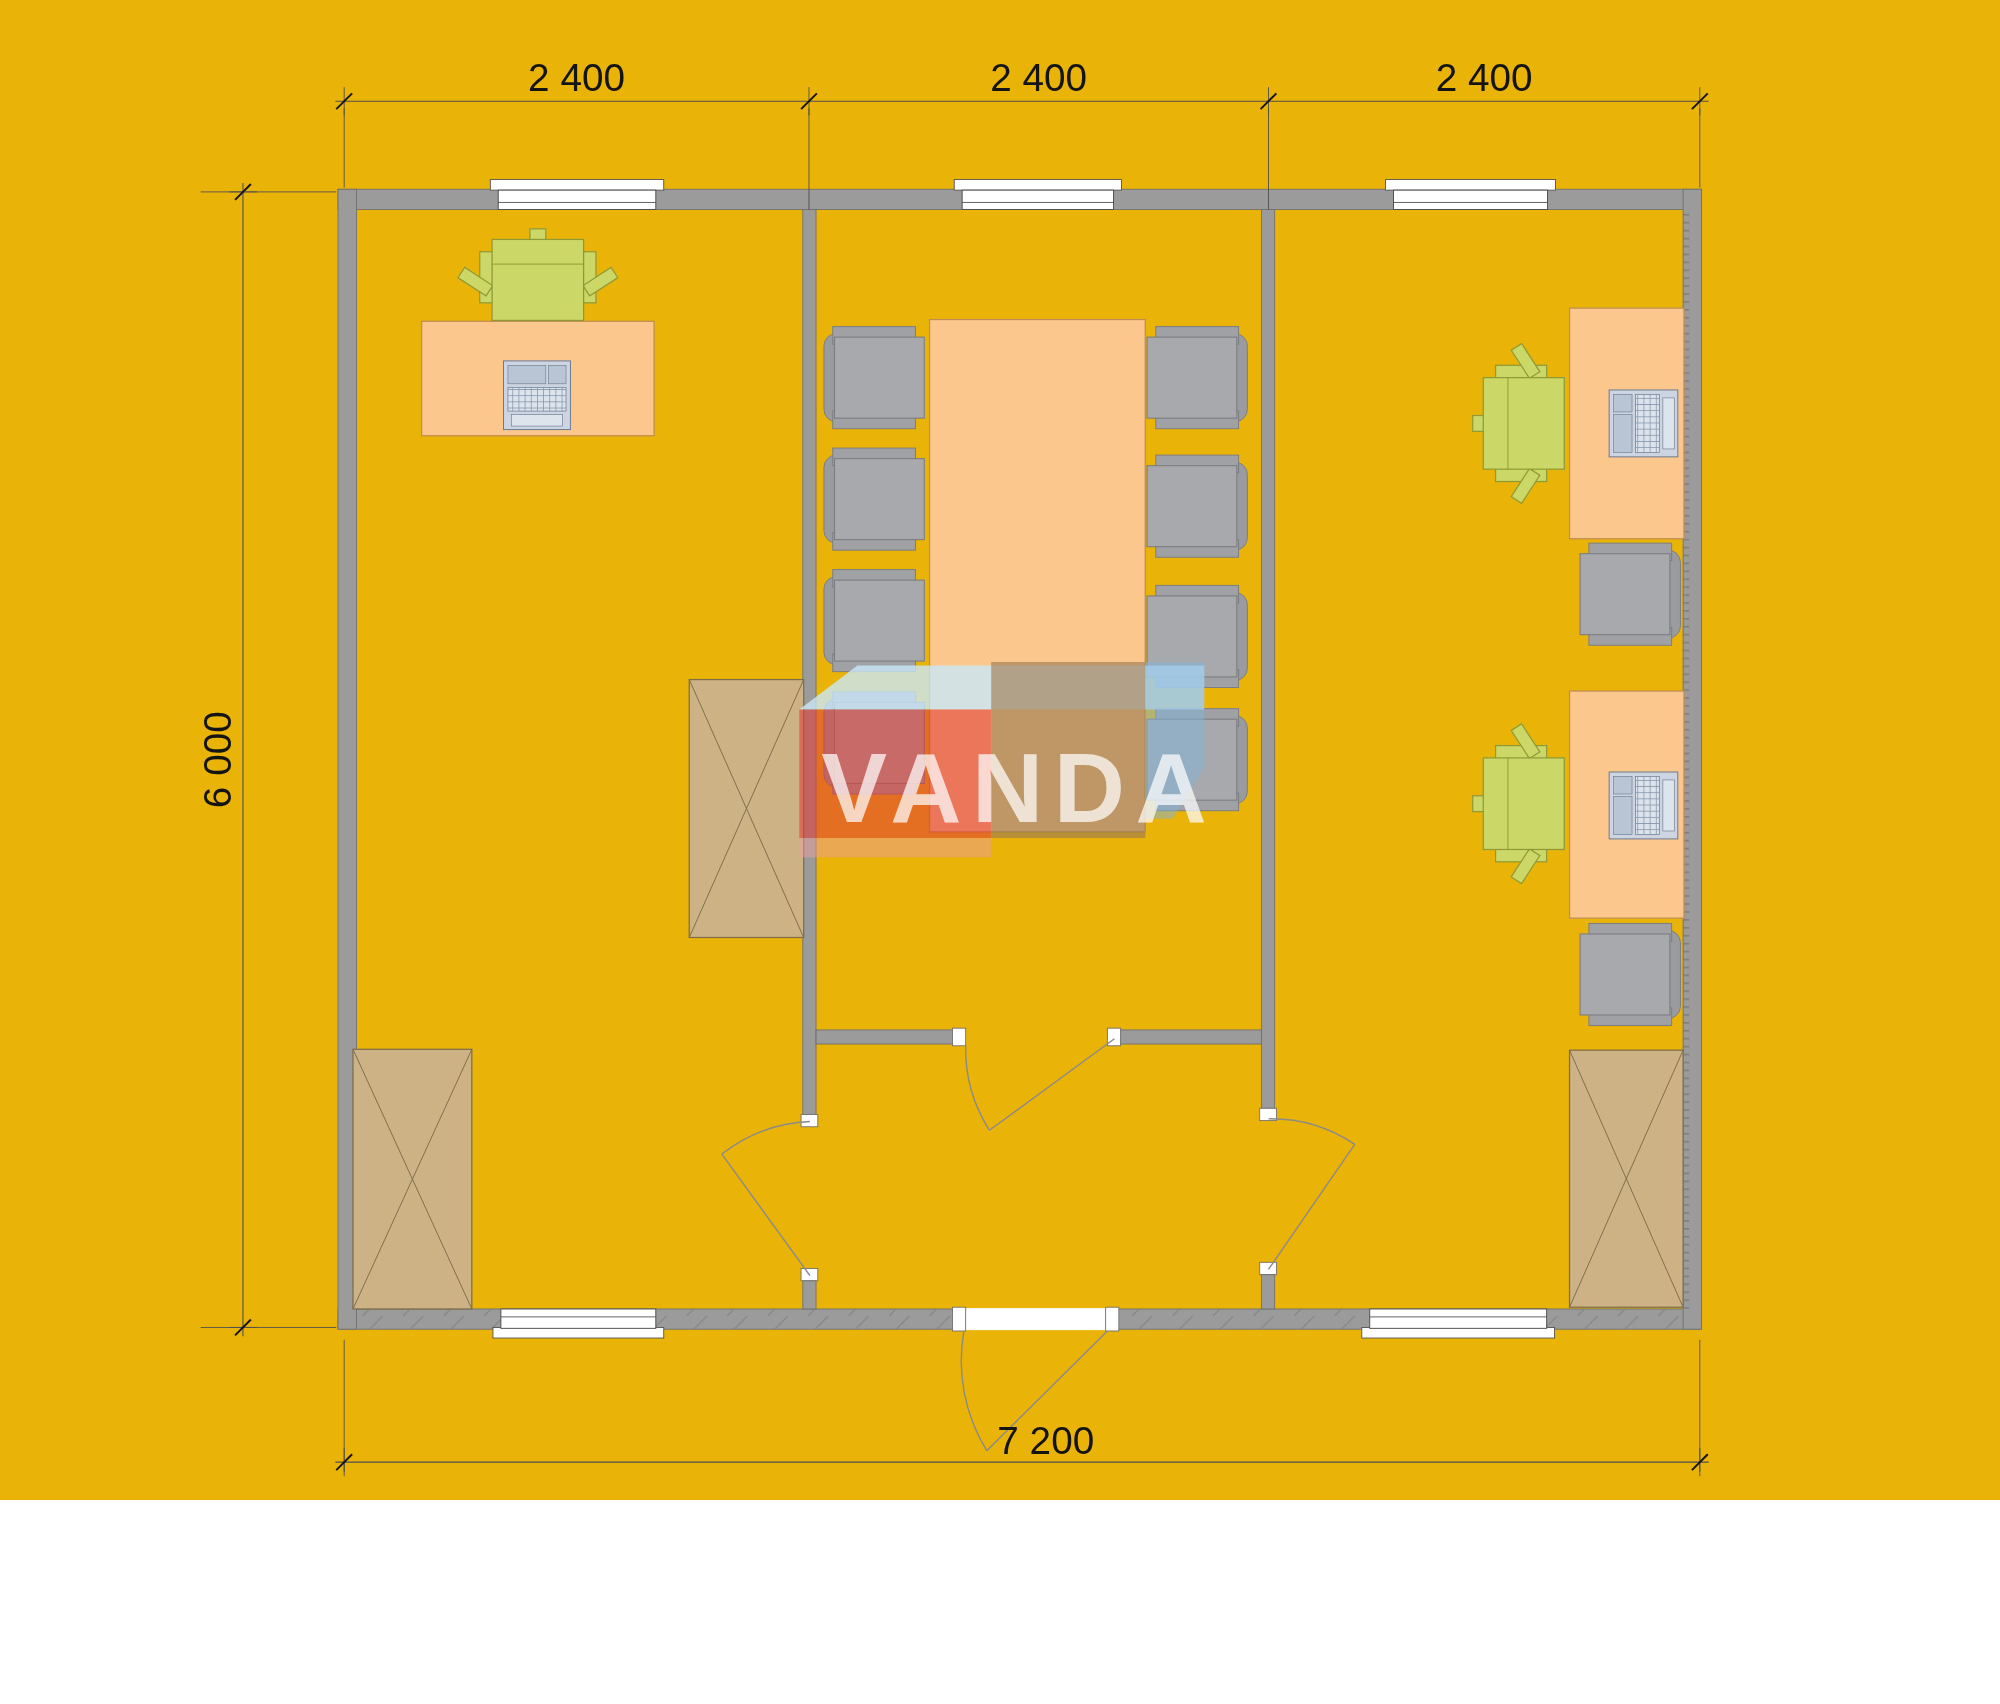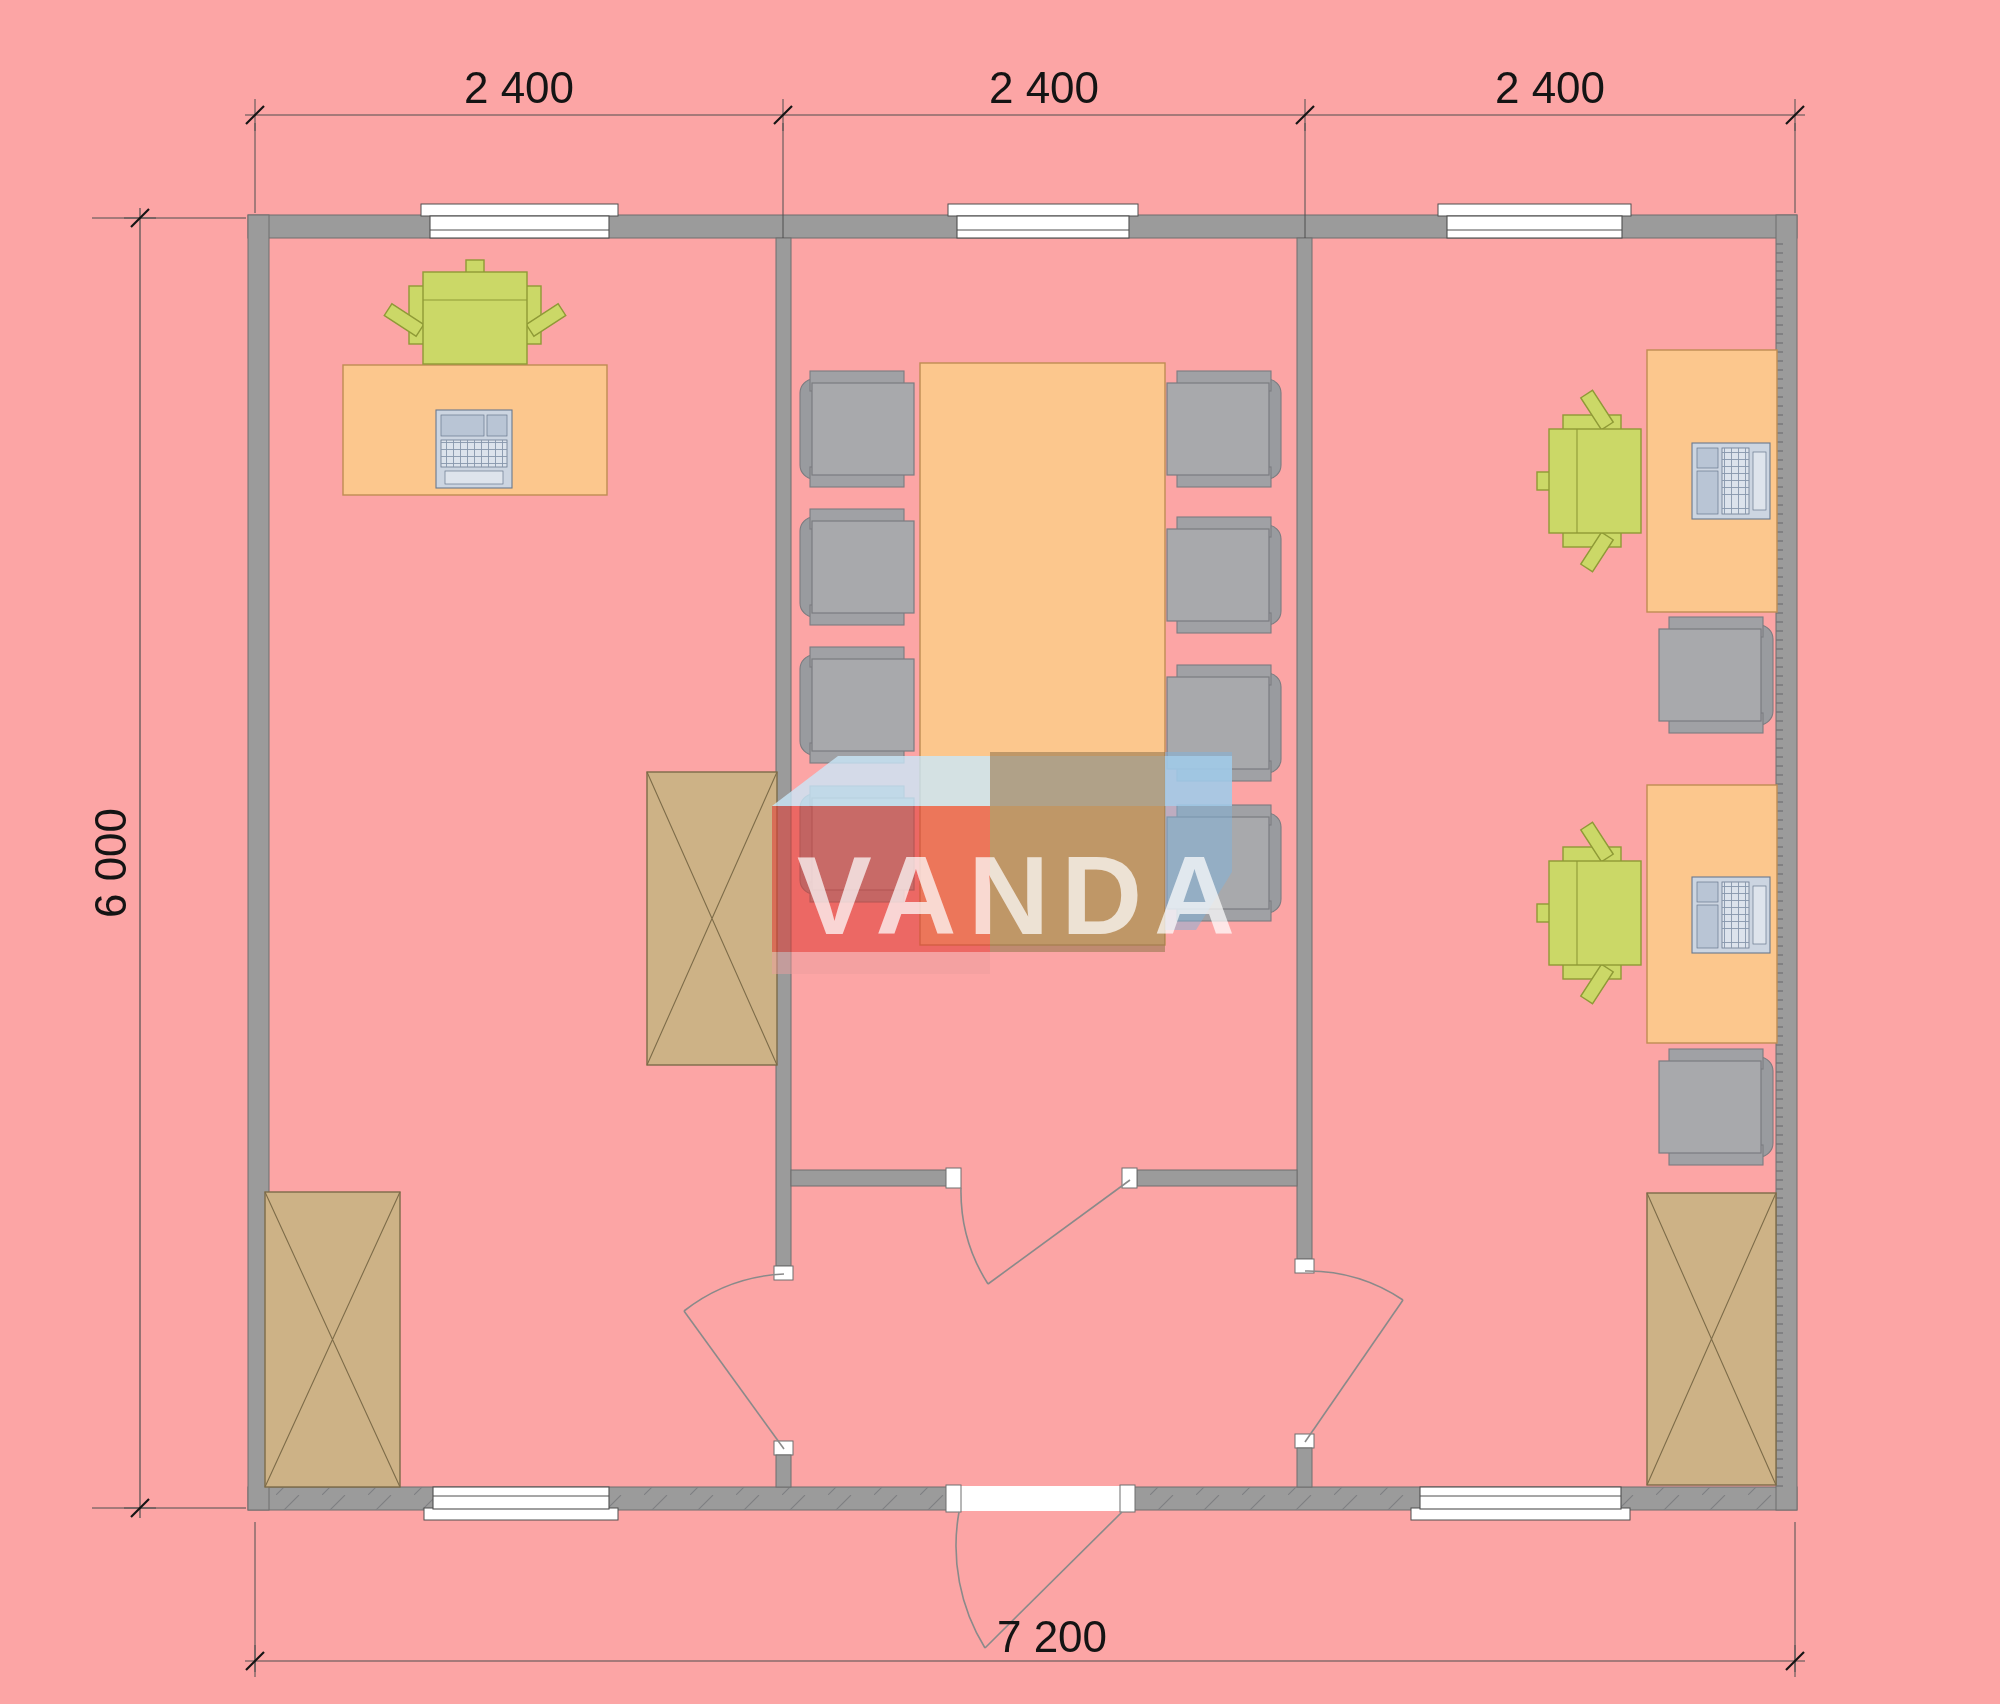--- a/index.html
+++ b/index.html
@@ -1,16 +1,16 @@
 <!DOCTYPE html>
 <html style="--wall: #9b9b9b; --wall_edge: #6f6f6f; --line: #4f4f4f; --dim_text: #141414; --door_line: #8a8a8a; --desk: #fcc78d; --desk_edge: #bf8d53; --chair_green: #cbd867; --chair_green_edge: #8f9a36; --chair_gray: #a8a9ac; --chair_gray_arm: #a0a1a5; --chair_gray_back: #999b9f; --chair_gray_edge: #7b7c80; --cabinet: #cdb286; --cabinet_edge: #7d6c49; --laptop: #ccd5e1; --laptop_pane: #b9c5d5; --laptop_tray: #dee4ec; --laptop_edge: #69788f; --wm_red: #e03c36; --wm_pink: #ec9d9d; --wm_tan: #9a7950; --wm_blue: #7fb3dc; --wm_top: #c9e7f9; --wm_text: #ffffff;"><head>
 <meta charset="utf-8">
 <style>
   html,body{margin:0;padding:0;background:#ffffff;}
-  .stage{position:relative;width:2000px;height:1704px;background:#fca5a5;overflow:hidden;}
+  .stage{position:relative;width:2000px;height:1500px;background:#eab308;overflow:hidden;}
   svg{display:block;width:100%;height:100%;}
   text{font-family:"Liberation Sans",sans-serif;}
 
   .wall{fill:var(--wall);stroke:var(--wall_edge);stroke-width:1;}
   .jamb{fill:#ffffff;stroke:var(--wall_edge);stroke-width:1;}
   .winsill{fill:#ffffff;stroke:var(--line);stroke-width:1;}
   .winopen{fill:#ffffff;stroke:var(--line);stroke-width:1.1;}
   .winline{stroke:var(--line);stroke-width:1;fill:none;}
 
   .dim{stroke:var(--line);stroke-width:1.2;fill:none;}

